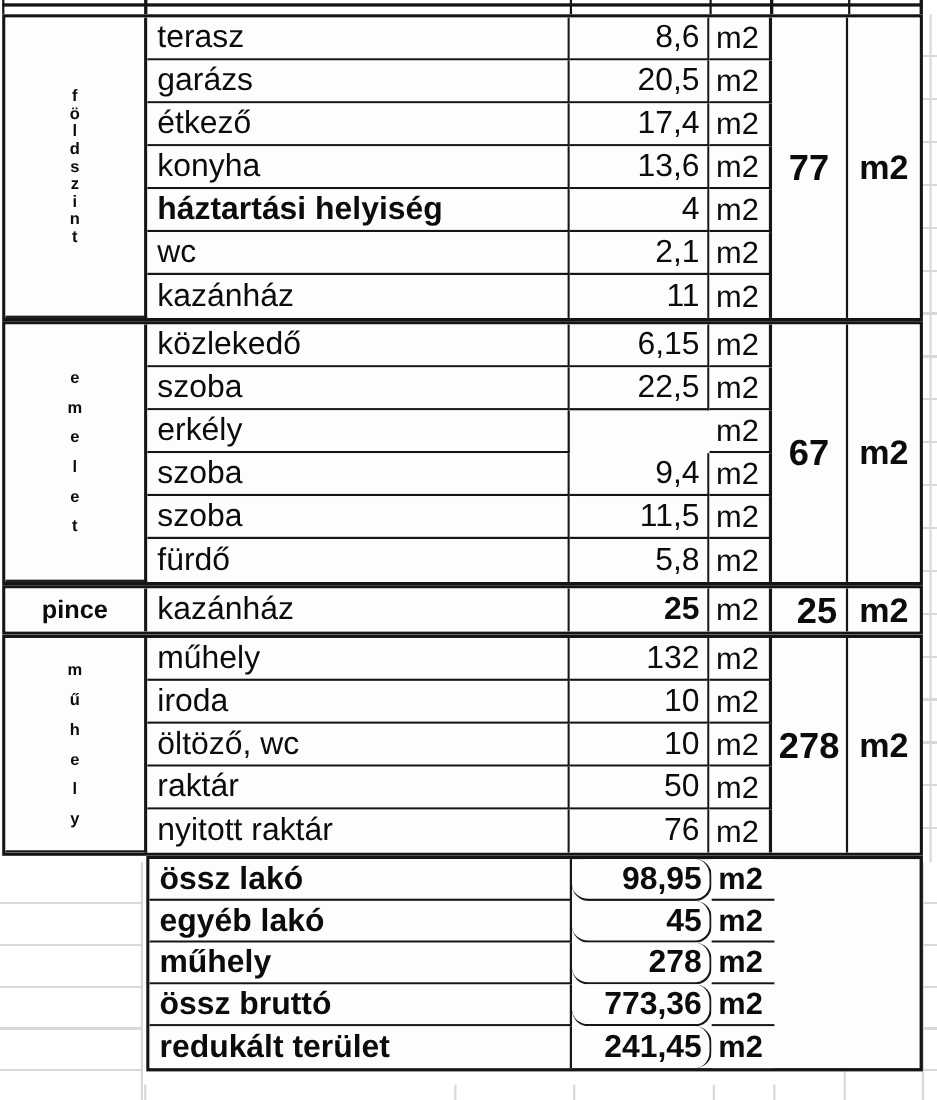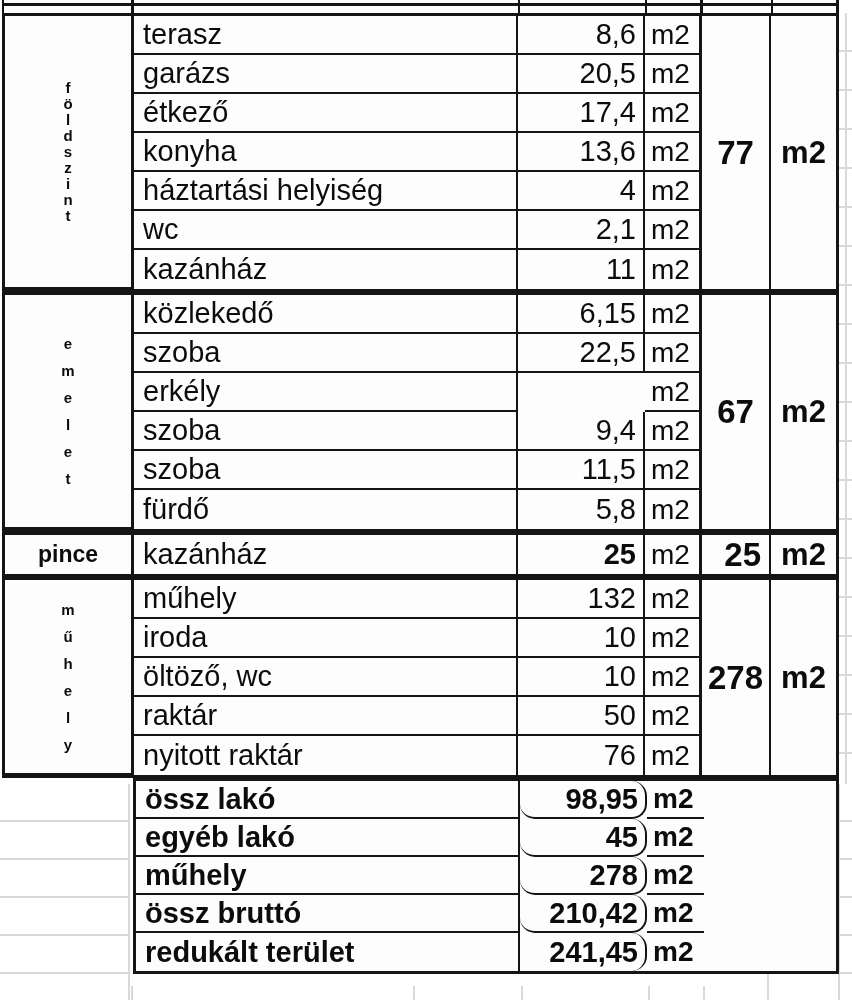--- a/index.html
+++ b/index.html
@@ -136,21 +136,21 @@
         <div class="cell col-d unit-cell" style="grid-area: 1 / 4;">m2</div>
         <div class="cell col-b name-cell" style="grid-area: 2 / 2;">garázs</div>
         <div class="cell col-c value-cell" style="grid-area: 2 / 3; text-align: center;">20,5</div>
         <div class="cell col-d unit-cell" style="grid-area: 2 / 4;">m2</div>
         <div class="cell col-b name-cell" style="grid-area: 3 / 2;">étkező</div>
         <div class="cell col-c value-cell" style="grid-area: 3 / 3;">17,4</div>
         <div class="cell col-d unit-cell" style="grid-area: 3 / 4;">m2</div>
         <div class="cell col-b name-cell" style="grid-area: 4 / 2;">konyha</div>
         <div class="cell col-c value-cell" style="grid-area: 4 / 3;">13,6</div>
         <div class="cell col-d unit-cell" style="grid-area: 4 / 4;">m2</div>
-        <div class="cell col-b name-cell" style="grid-area: 5 / 2;">háztartási helyiség</div>
+        <div class="cell col-b name-cell" style="grid-area: 5 / 2; font-weight: bold;">háztartási helyiség</div>
         <div class="cell col-c value-cell" style="grid-area: 5 / 3;">4</div>
         <div class="cell col-d unit-cell" style="grid-area: 5 / 4;">m2</div>
         <div class="cell col-b name-cell" style="grid-area: 6 / 2;">wc</div>
         <div class="cell col-c value-cell" style="grid-area: 6 / 3;">2,1</div>
         <div class="cell col-d unit-cell" style="grid-area: 6 / 4;">m2</div>
         <div class="cell col-b name-cell last-row" style="grid-area: 7 / 2;">kazánház</div>
         <div class="cell col-c value-cell last-row" style="grid-area: 7 / 3;">11</div>
         <div class="cell col-d unit-cell last-row" style="grid-area: 7 / 4;">m2</div>
         <div class="cell col-e total-cell last-row" style="grid-area: 1 / 5 / span 7;">77</div>
         <div class="cell col-f total-unit-cell last-row" style="grid-area: 1 / 6 / span 7;">m2</div>
@@ -227,21 +227,21 @@
         <div class="cell col-b name-cell">össz lakó</div>
         <div class="cell col-c value-cell">98,95</div>
         <div class="cell col-d unit-cell last-col" style="border-right: none;">m2</div>
         <div class="cell col-b name-cell">egyéb lakó</div>
         <div class="cell col-c value-cell">45</div>
         <div class="cell col-d unit-cell last-col" style="border-right: none;">m2</div>
         <div class="cell col-b name-cell">műhely</div>
         <div class="cell col-c value-cell">278</div>
         <div class="cell col-d unit-cell last-col" style="border-right: none;">m2</div>
         <div class="cell col-b name-cell">össz bruttó</div>
-        <div class="cell col-c value-cell">210,42</div>
+        <div class="cell col-c value-cell">773,36</div>
         <div class="cell col-d unit-cell last-col" style="border-right: none;">m2</div>
         <div class="cell col-b name-cell last-row">redukált terület</div>
         <div class="cell col-c value-cell last-row">241,45</div>
         <div class="cell col-d unit-cell last-col last-row" style="border-right: none;">m2</div>
       </div>
     </div>
 
 </div>
 
 </body></html>

